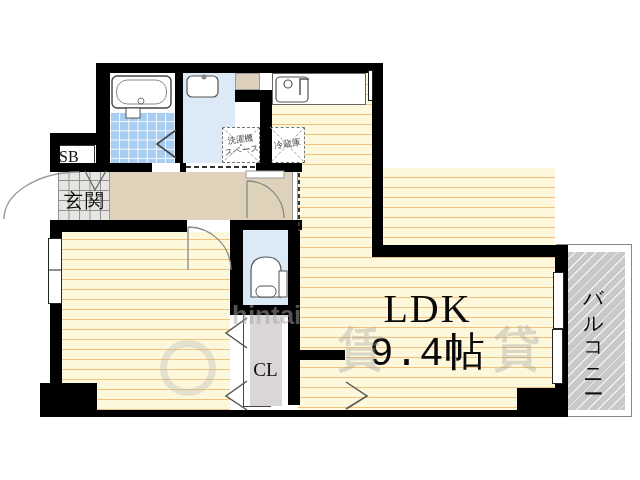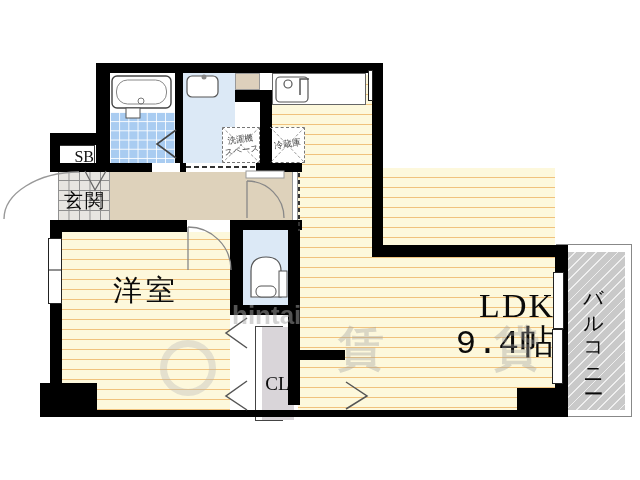--- a/index.html
+++ b/index.html
@@ -63,25 +63,25 @@
   <div class="abs" style="left:235px;top:73px;width:25px;height:17px;background:#ddd0bc;border:1px solid #999;"></div>
   <div class="wet" style="left:243px;top:230px;width:45px;height:75px;"></div>
   <div class="whitebox" style="left:272px;top:73px;width:94px;height:32px;border:1px solid #666;"></div>
 
   <div class="balcony-outer" style="left:556px;top:244px;width:76px;height:173px;">
     <div class="balcony-hatch">
       <span class="balcony-label">バルコニー</span>
     </div>
   </div>
 
-  <div class="closet-outer" style="left:243px;top:326px;width:28px;height:95px;margin-left:12px;">
+  <div class="closet-outer" style="left:243px;top:312px;width:28px;height:95px;">
     <div class="closet-inner" style="left:6px;top:0;width:32px;height:93px;"></div>
     <div class="label" style="left:0;top:46px;width:43px;font-size:19px;">CL</div>
   </div>
-  <div class="abs" style="left:58px;top:145px;width:37px;height:23px;background:#fff;border:1px solid #333;display:flex;align-items:center;justify-content:flex-end;">
+  <div class="abs" style="left:58px;top:145px;width:37px;height:23px;background:#fff;border:1px solid #333;display:flex;align-items:center;justify-content:flex-start;">
     <span class="abs" style="position:static;font-size:16px;">SB</span>
   </div>
 
   <div class="dashedbox" style="left:222px;top:127px;width:38px;height:36px;display:flex;align-items:center;justify-content:center;">
     <div class="tiny" style="font-size:8.5px;">
       <div>洗濯機</div>
       <div>スペース</div>
     </div>
   </div>
   <div class="dashedbox" style="left:270px;top:127px;width:35px;height:36px;display:flex;align-items:center;justify-content:center;">
@@ -114,23 +114,22 @@
 
   <div class="whitebox" style="left:187px;top:220px;width:43px;height:12px;"></div>
   <div class="whitebox" style="left:152px;top:163px;width:28px;height:9px;"></div>
   <div class="whitebox" style="left:292px;top:172px;width:6px;height:48px;border-left:1px solid #999;border-right:1px solid #999;"></div>
   <div class="window" style="left:48px;top:238px;width:14px;height:66px;"></div>
   <div class="window" style="left:553px;top:272px;width:11px;height:57px;"></div>
   <div class="window" style="left:552px;top:329px;width:11px;height:55px;"></div>
   <div class="window" style="left:368px;top:70px;width:5px;height:31px;"></div>
 
   <div class="label" style="left:62px;top:274px;width:168px;font-size:29px;letter-spacing:4px;">
-    <div>洋室</div>
   </div>
-  <div class="label" style="left:300px;top:286px;width:255px;font-size:34px;letter-spacing:2px;text-align:right;">
+  <div class="label" style="left:300px;top:286px;width:255px;font-size:40px;letter-spacing:2px;">
     <div>LDK</div>
     <div style="letter-spacing:1px;font-family:Liberation Mono, monospace;">9.4帖</div>
   </div>
   <div class="label" style="left:58px;top:190px;width:54px;font-size:19px;letter-spacing:2px;">玄関</div>
 
   <svg class="svg-overlay" width="640" height="480" viewBox="0 0 640 480">
 
     <g>
       <rect x="112" y="76" width="59" height="32" rx="5" fill="#fff" stroke="#444" stroke-width="1.4"></rect>
       <rect x="116.5" y="80" width="50" height="24" rx="11" fill="none" stroke="#888" stroke-width="1"></rect>

